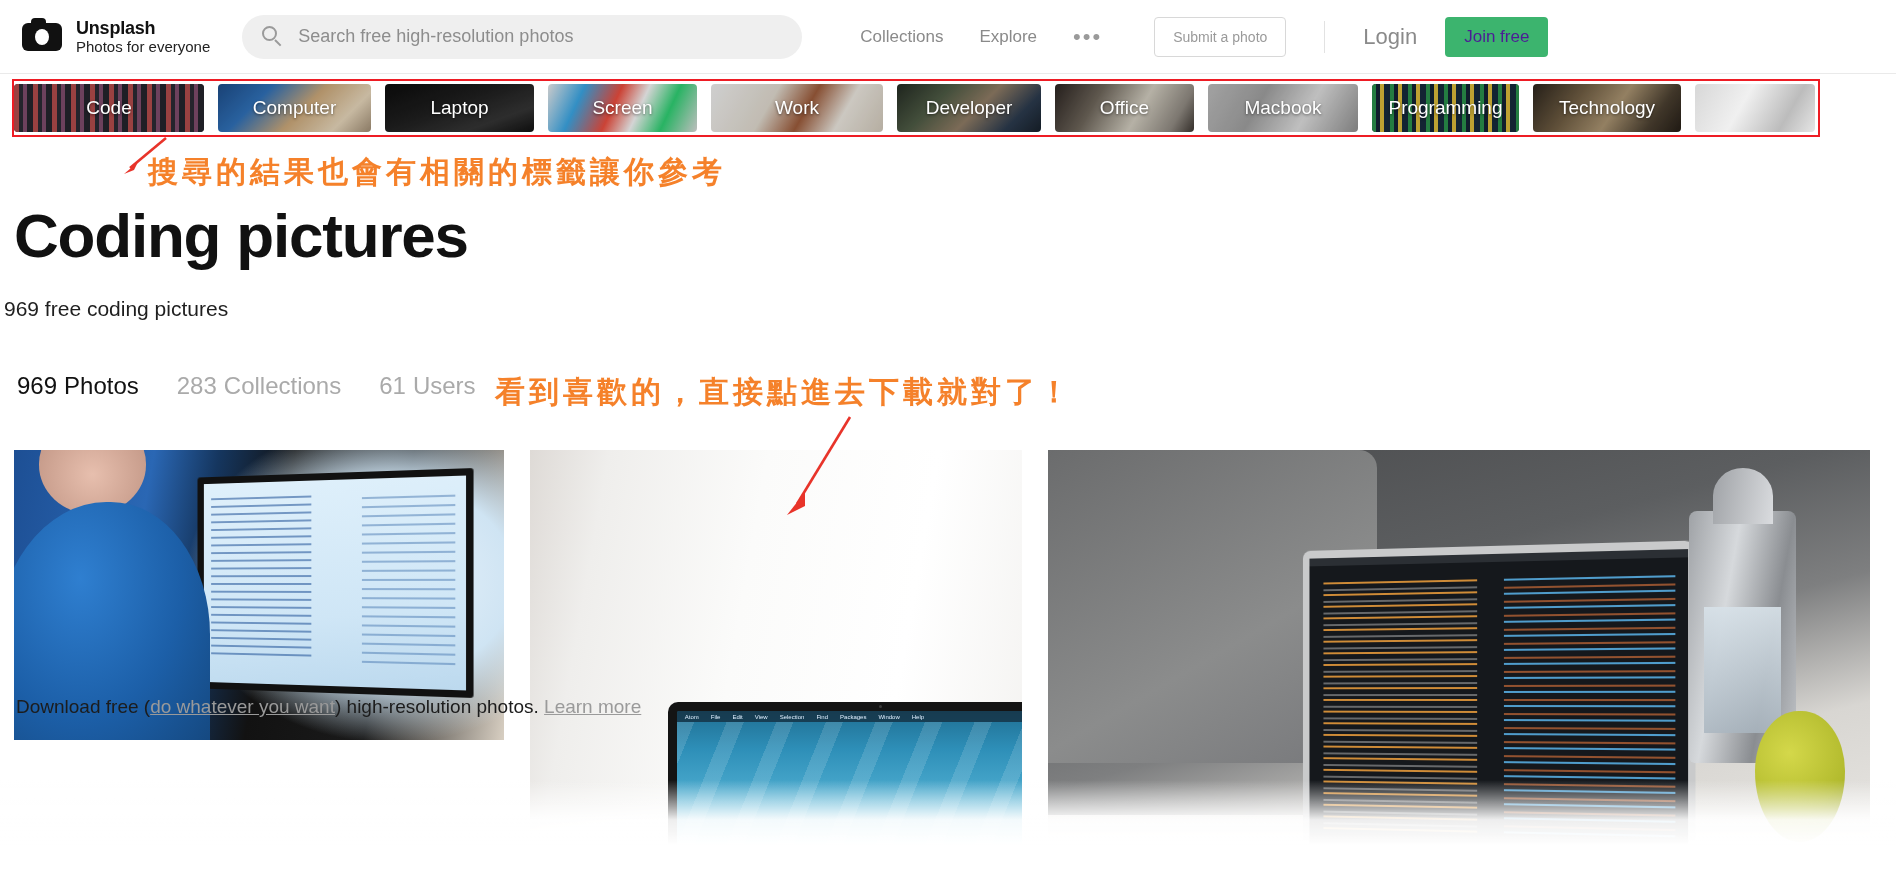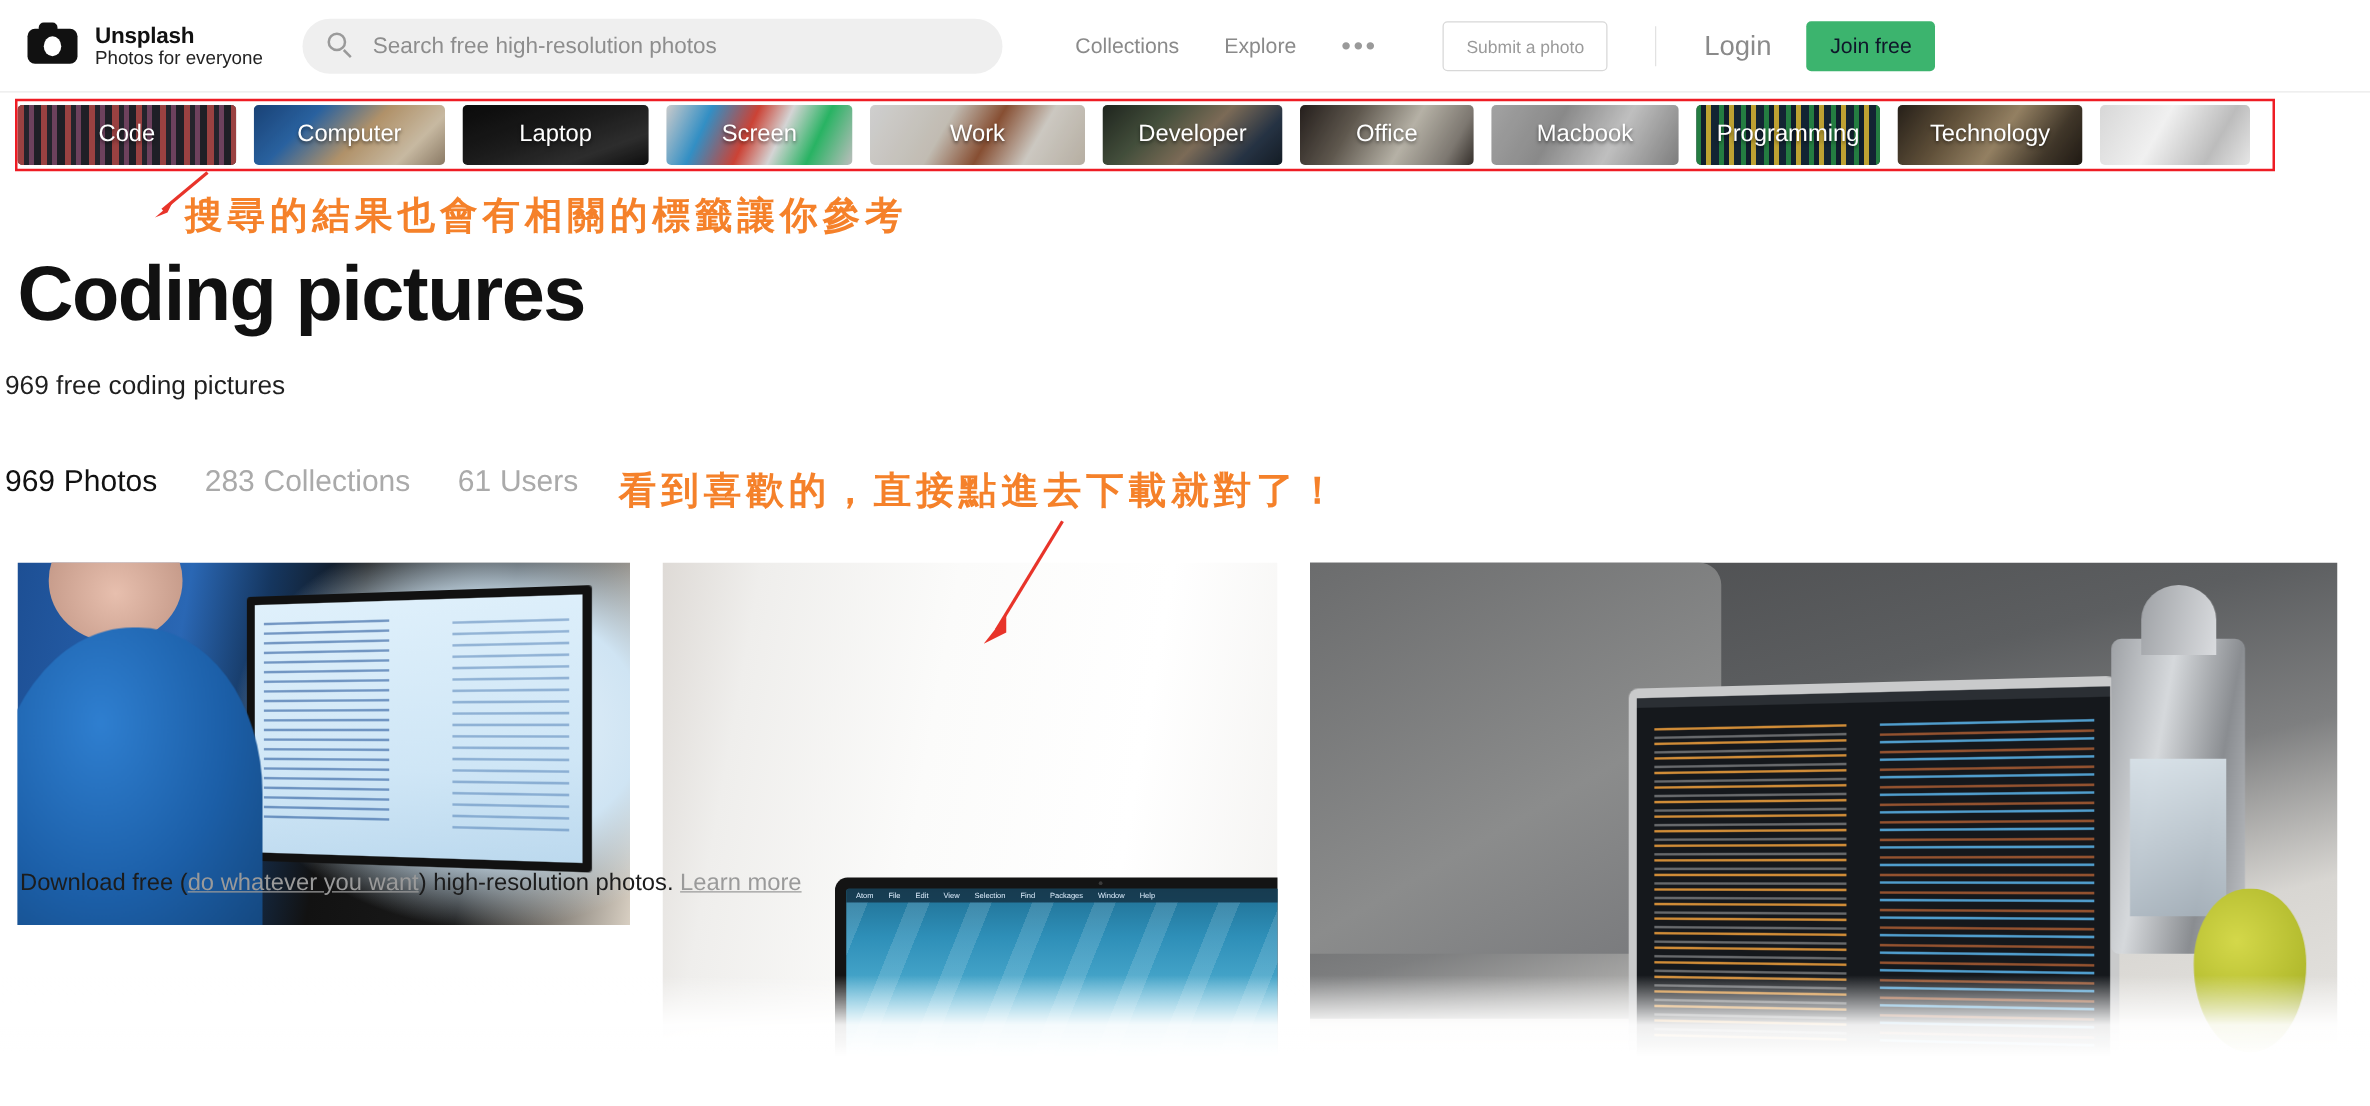--- a/index.html
+++ b/index.html
@@ -53,21 +53,21 @@
   .submit-btn {
     margin-left: 52px; height: 40px; padding: 0 18px;
     border: 1px solid #d8d8d8; border-radius: 4px; background: #fff;
     display:flex; align-items:center; justify-content:center;
     font-size: 14px; color: #9a9a9a; cursor:pointer; white-space:nowrap;
   }
   .divider-v { width:1px; height: 32px; background:#e2e2e2; margin-left: 38px; }
   .login-link { font-size: 22px; color: #8a8a8a; margin-left: 38px; cursor:pointer; }
   .join-btn {
     margin-left: 28px; margin-right: 22px; height: 40px; padding: 0 19px;
-    background: #3cb46e; border-radius: 4px; color: #0f172a;
+    background: #3cb46e; border-radius: 4px; color: #4c1d95;
     display:flex; align-items:center; justify-content:center;
     font-size: 17px; cursor:pointer; white-space:nowrap;
   }
 
   
   .tagstrip {
     position:absolute; top: 77px; left: 0; width: 1896px; height: 62px;
     display: flex; align-items: center; overflow: hidden;
   }
   .tag {
@@ -119,21 +119,21 @@
 
   
   .page-title {
     position:absolute; left: 14px; top: 200px;
     font-size: 62px; font-weight: bold; color: #111; letter-spacing: -1.2px;
   }
   .subtitle {
     position:absolute; left: 4px; top: 297px;
     font-size: 21px; color: #1f1f1f;
   }
-  .counts { position:absolute; left: 4px; top: 372px; display:flex; align-items:baseline; }
+  .counts { position:absolute; left: 17px; top: 372px; display:flex; align-items:baseline; }
   .count-item { margin-right: 38px; font-size: 24px; cursor:pointer; white-space:nowrap; }
   .count-item .num { margin-right: 7px; }
   .count-item.active { color:#111; }
   .count-item.inactive { color:#aaaaaa; }
 
   
   .grid { position:absolute; left: 14px; top: 450px; width: 1868px; height: 435px;
           display: flex; gap: 26px; }
   .card { position: relative; flex: none; overflow:hidden; cursor:pointer; }
   .card-1 { width: 490px; height: 290px; }
@@ -292,21 +292,21 @@
       <span class="nav-dots">•••</span>
     </div>
 
     <div class="submit-btn">Submit a photo</div>
     <div class="divider-v"></div>
     <div class="login-link">Login</div>
     <div class="join-btn">Join free</div>
   </div>
 
   <div class="tagstrip">
-    <div class="tag" style="width:175px">
+    <div class="tag" style="width:190px">
       <div class="thumb t-code"></div>
         <div class="shade"></div>
       <span class="label">Code</span>
     </div>
     <div class="tag" style="width:153px">
       <div class="thumb t-computer"></div>
         <div class="shade"></div>
       <span class="label">Computer</span>
     </div>
     <div class="tag" style="width:149px">

